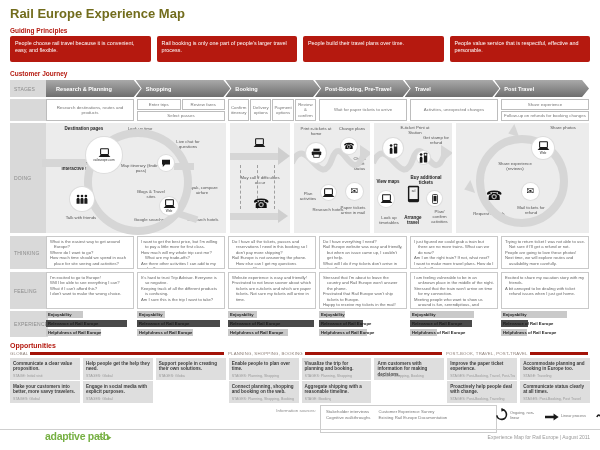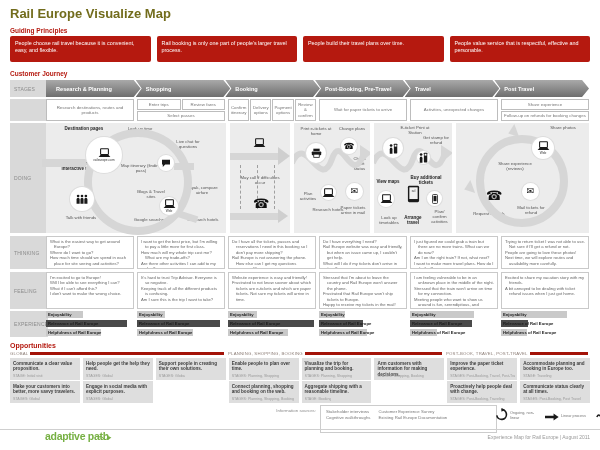--- a/index.html
+++ b/index.html
@@ -68,21 +68,21 @@
   .info-col{font-size:4.3px;color:#777;line-height:1.5;}
   .legend{left:495px;top:407px;display:flex;gap:9px;align-items:center;}
   .leg-item{display:flex;gap:2px;align-items:center;}
   .leg-label{font-size:3.8px;color:#777;line-height:1.2;width:26px;}
   .credit{right:10px;top:434px;font-size:5px;color:#999;}
 </style>
 </head>
 <body>
 
 <div class="page">
-  <div class="abs map-title">Rail Europe Visualize Map</div>
+  <div class="abs map-title">Rail Europe Experience Map</div>
   <div class="abs sec-head" style="left:10px;top:27px;">Guiding Principles</div>
   <div class="abs gp-row" id="gp-row">
       <div class="gp-box">People choose rail travel because it is convenient, easy, and flexible.</div>
       <div class="gp-box">Rail booking is only one part of people's larger travel process.</div>
       <div class="gp-box">People build their travel plans over time.</div>
       <div class="gp-box">People value service that is respectful, effective and personable.</div>
     </div>
   <div class="abs sec-head" style="left:10px;top:70px;">Customer Journey</div>
 
   <div class="abs gutter" style="top:80px;height:17px;">STAGES</div>

